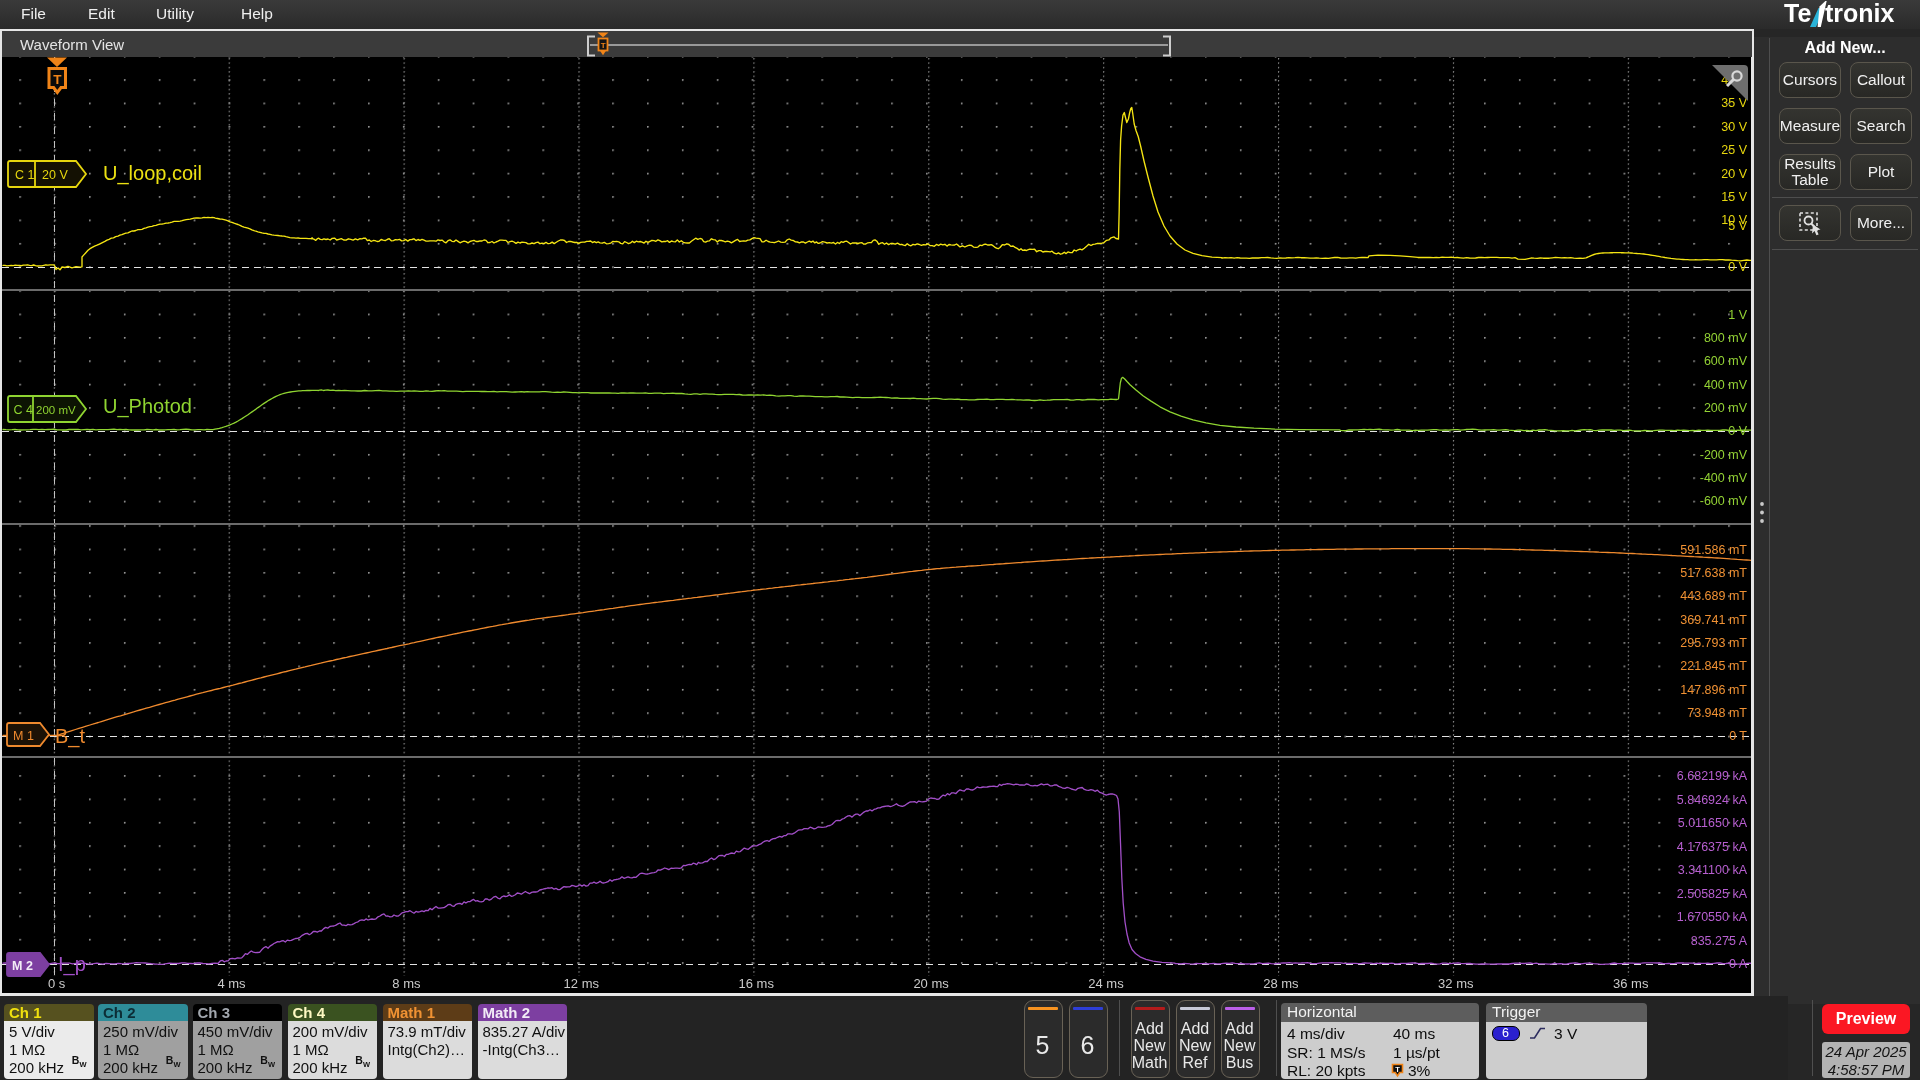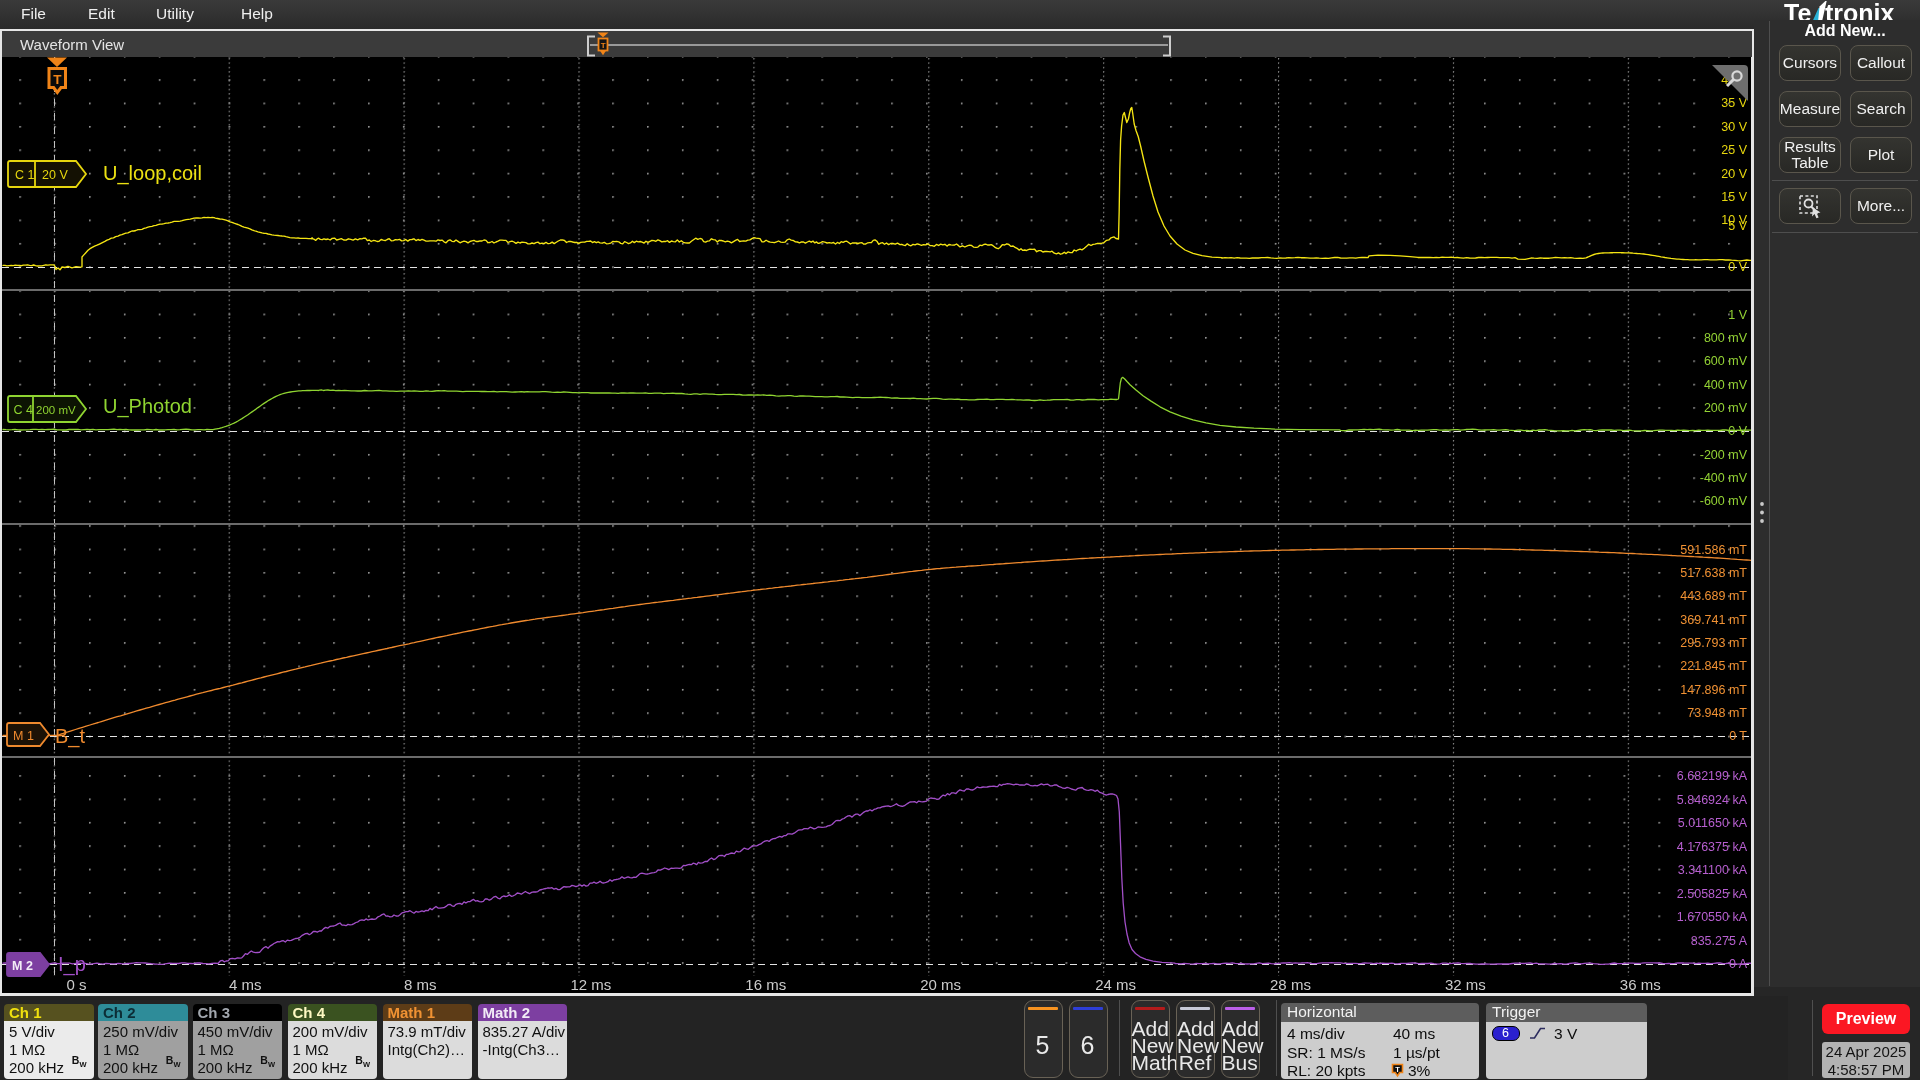--- a/index.html
+++ b/index.html
@@ -27,53 +27,53 @@
   background-image: radial-gradient(circle 0.8px at 0.8px 0.8px, #8e8e8e 0.5px, rgba(0,0,0,0) 0.85px);
   background-size: 174.9px 4.4px; background-position:226.7px 1px; }
 .zline { position:absolute; height:1px; left:0; width:1749px;
   background-image: repeating-linear-gradient(90deg,#e3e3e3 0 7px, rgba(0,0,0,0) 7px 12px); }
 .sep { position:absolute; left:0; width:1749px; height:2px; background:#6b6b6b; }
 #trigline { position:absolute; left:52.2px; top:0; width:1.2px; height:919px;
   background-image: repeating-linear-gradient(180deg,#c2c2c2 0 7.5px, rgba(0,0,0,0) 7.5px 14px); }
 
 .yl { position:absolute; right:4px; width:120px; text-align:right; font-size:12.5px; height:14px; }
 .c1 { color:#e6d60e; } .c4 { color:#93d234; } .m1 { color:#f09133; } .m2 { color:#b75fd0; }
-.xl { position:absolute; top:919px; width:60px; text-align:right; font-size:15px; color:#cbcbcb; }
+.xl { position:absolute; top:919px; width:60px; text-align:center; font-size:13px; color:#cbcbcb; }
 
 .chlabel { position:absolute; font-size:20px; }
 
 
-#rpanel { position:absolute; left:1754px; top:20px; width:166px; height:967px; background:#2d2d2d; }
+#rpanel { position:absolute; left:1754px; top:37px; width:166px; height:967px; background:#2d2d2d; }
 #rpanel .vline { position:absolute; left:15px; top:1px; width:1px; height:965px; background:#4e4e4e; }
 .rbtn { position:absolute; width:62px; height:36px; border:1px solid #5a564c; border-radius:8px;
   background:linear-gradient(#343430,#282825); color:#f0f0f0; font-size:15.5px;
   display:flex; align-items:center; justify-content:center; text-align:center; line-height:16.5px; }
 .hdiv { position:absolute; left:18px; width:146px; height:1px; background:#4e4e4e; }
 
 
 #bottombar { position:absolute; left:0; top:996px; width:1788px; height:84px; background:#232323; }
 .badge { position:absolute; top:7.5px; width:89.5px; height:75px; border-radius:4px; overflow:hidden; }
 .badge .hd { height:17.5px; font-size:15px; font-weight:bold; padding:0px 0 0 5px; line-height:17px; }
 .badge .bd { height:57.5px; font-size:15px; color:#101010; padding:1.5px 0 0 5px; line-height:18.4px; position:relative; }
 .bw { position:absolute; right:7px; bottom:4px; font-size:10.5px; font-weight:bold; color:#111; }
 .bw sub { font-size:7.5px; }
 .nbtn { position:absolute; top:3.5px; width:39px; height:78px; background:#2b2b2b;
   border:1.5px solid #696256; border-radius:9px; color:#e9e9e9; }
 .nbtn .stripe { position:absolute; left:3px; top:6.5px; width:30px; height:2.5px; border-radius:1px; }
 .nbtn .num { position:absolute; left:0; top:30px; width:36px; text-align:center; font-size:25px; }
-.nbtn .txt { position:absolute; left:0; top:19px; width:36px; text-align:center; font-size:21px; line-height:17.4px; }
+.nbtn .txt { position:absolute; left:0; top:19px; width:36px; text-align:center; font-size:16px; line-height:17.4px; }
 .vdiv { position:absolute; top:4px; width:1px; height:76px; background:#4f4f4f; }
 .panel { position:absolute; top:7px; border-radius:4px; overflow:hidden; height:75.5px; }
 .panel .hd { height:19px; background:#5d5d5d; color:#f2f2f2; font-size:15.5px; padding:0 0 0 6px; line-height:18px; }
 .panel .bd { height:56.5px; background:#cdcdcd; color:#0c0c0c; font-size:15.5px; position:relative; }
 .panel .row { position:absolute; left:6px; }
 #preview { position:absolute; left:1822px; top:7.5px; width:88px; height:30.5px; background:#fb1723;
   border-radius:6px; color:#fff; font-weight:bold; font-size:16px; text-align:center; line-height:30px; }
 #datebox { position:absolute; left:1822px; top:46px; width:88px; height:36px; background:#b3b3b3;
-  border-radius:3px; color:#141414; font-size:15px; text-align:center; line-height:17.5px; padding-top:1px; }
+  border-radius:3px; color:#141414; font-size:15px; text-align:center; line-height:17.5px; padding-top:1px;font-style:italic; }
 </style></head>
 <body>
 
 <div id="menubar">
   <span style="left:21px">File</span>
     <span style="left:88px">Edit</span>
   <span style="left:156px">Utility</span>
     <span style="left:241px">Help</span>
 </div>
 

